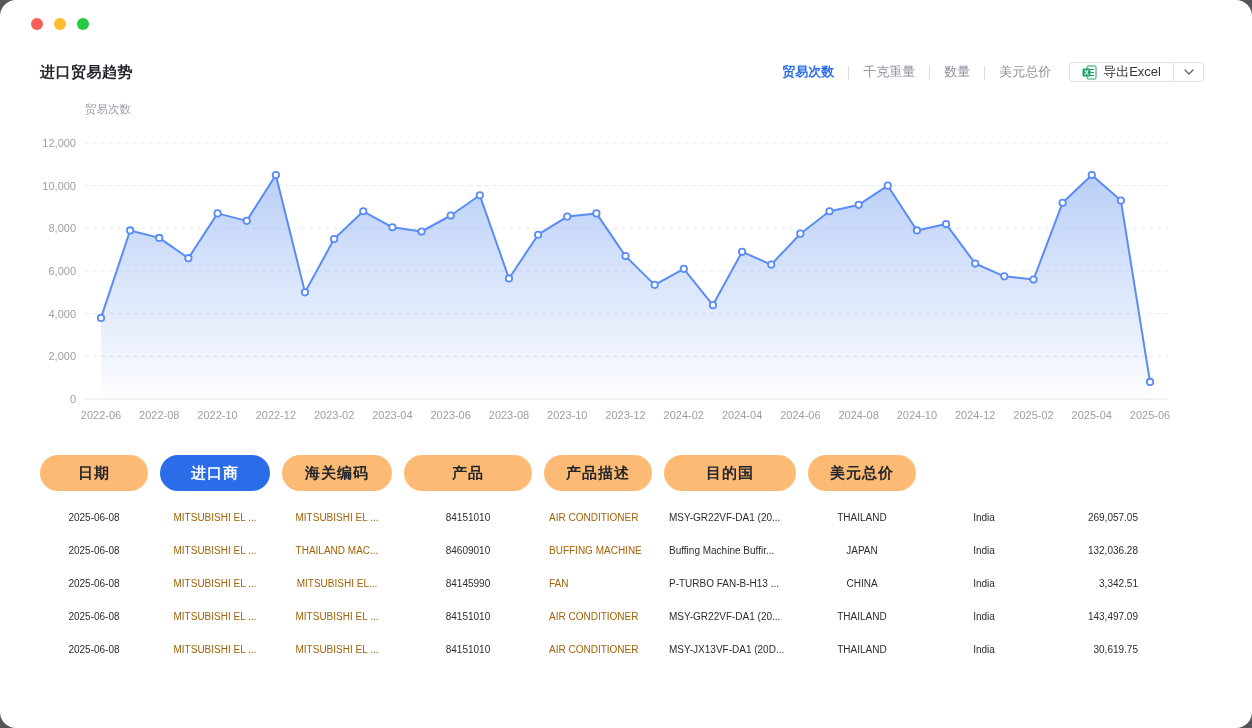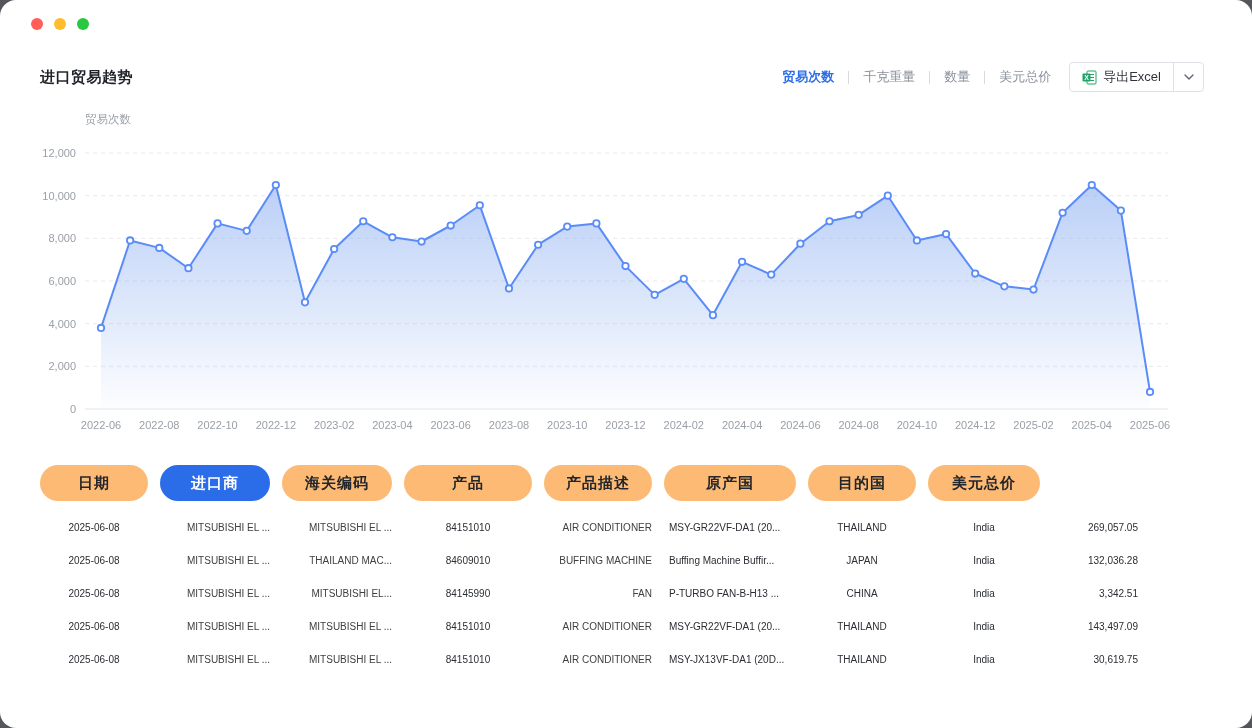--- a/index.html
+++ b/index.html
@@ -12,42 +12,42 @@
   .dot { width:12px; height:12px; border-radius:50%; }
 
   
   .toolbar { margin:32px 48px 0 40px; display:flex; align-items:center; justify-content:space-between; }
   .page-title { font-size:15px; font-weight:bold; color:#1f2329; letter-spacing:.5px; }
   .right-tools { display:flex; align-items:center; }
   .metric-tabs { display:flex; align-items:center; margin-right:18px; }
   .metric-tab { font-size:13px; color:#8b919c; cursor:pointer; white-space:nowrap; }
   .metric-tab.active { color:#2b6de9; font-weight:bold; }
   .vdiv { width:1px; height:13px; background:#d8dadd; margin:0 14px; }
-  .export-btn { display:flex; align-items:center; height:30px; border:1px solid #dfe1e6; border-radius:4px; background:#fff; cursor:pointer; }
+  .export-btn { display:flex; align-items:center; height:20px; border:1px solid #dfe1e6; border-radius:4px; background:#fff; cursor:pointer; }
   .export-main { display:flex; align-items:center; gap:6px; padding:0 12px; font-size:13px; color:#30343c; height:100%; }
   .export-caret { display:flex; align-items:center; justify-content:center; width:30px; height:100%; border-left:1px solid #dfe1e6; color:#5f6672; }
 
   
   .chart-wrap { margin:20px 40px 0 40px; position:relative; }
   .yaxis-title { font-size:11.5px; color:#9aa0a8; margin-left:45px; margin-bottom:2px; }
   svg text { font-family:"Liberation Sans","DejaVu Sans",sans-serif; }
 
   
   .filters { margin:24px 40px 0 40px; display:grid; grid-template-columns:108px 110px 110px 128px 108px 132px 108px 112px 128px; column-gap:12px; }
   .pill { height:36px; border-radius:18px; background:#fdba74; color:#23262b; font-size:15px; font-weight:bold; display:flex; align-items:center; justify-content:center; cursor:pointer; letter-spacing:1px; }
   .pill.active { background:#2b6ce8; color:#ffffff; }
 
   
   .tbody { margin:10px 40px 0 40px; }
   .trow { display:grid; grid-template-columns:108px 110px 110px 128px 108px 132px 108px 112px 128px; column-gap:12px; height:33px; align-items:center; }
   .cell { font-size:10px; color:#2a2d33; white-space:nowrap; overflow:hidden; }
   .c-center { text-align:center; }
   .c-left { text-align:left; padding-left:5px; }
   .c-right { text-align:right; padding-right:42px; }
-  .link { color:#404040; cursor:pointer;text-align:right; }
+  .link { color:#a16207; cursor:pointer; }
 </style>
 </head>
 <body>
 
 <div class="card">
 
   <div class="titlebar">
     <span class="dot" id="dot-close" style="background: rgb(255, 95, 87);"></span>
     <span class="dot" id="dot-min" style="background: rgb(254, 188, 46);"></span>
     <span class="dot" id="dot-zoom" style="background: rgb(40, 200, 64);"></span>
@@ -171,21 +171,20 @@
         <text x="1110.04" y="300" text-anchor="middle" font-size="11" fill="#9aa0a8">2025-06</text>
       </svg>
   </div>
 
   <div class="filters" id="filters">
       <div class="pill">日期</div>
       <div class="pill active">进口商</div>
       <div class="pill">海关编码</div>
       <div class="pill">产品</div>
       <div class="pill">产品描述</div>
-      <div class="pill">原产国</div>
       <div class="pill">目的国</div>
       <div class="pill">美元总价</div>
     </div>
 
   <div class="tbody" id="tbody">
       <div class="trow">
         <div class="cell c-center">2025-06-08</div>
         <div class="cell c-center link">MITSUBISHI EL ...</div>
         <div class="cell c-center link">MITSUBISHI EL ...</div>
         <div class="cell c-center">84151010</div>

